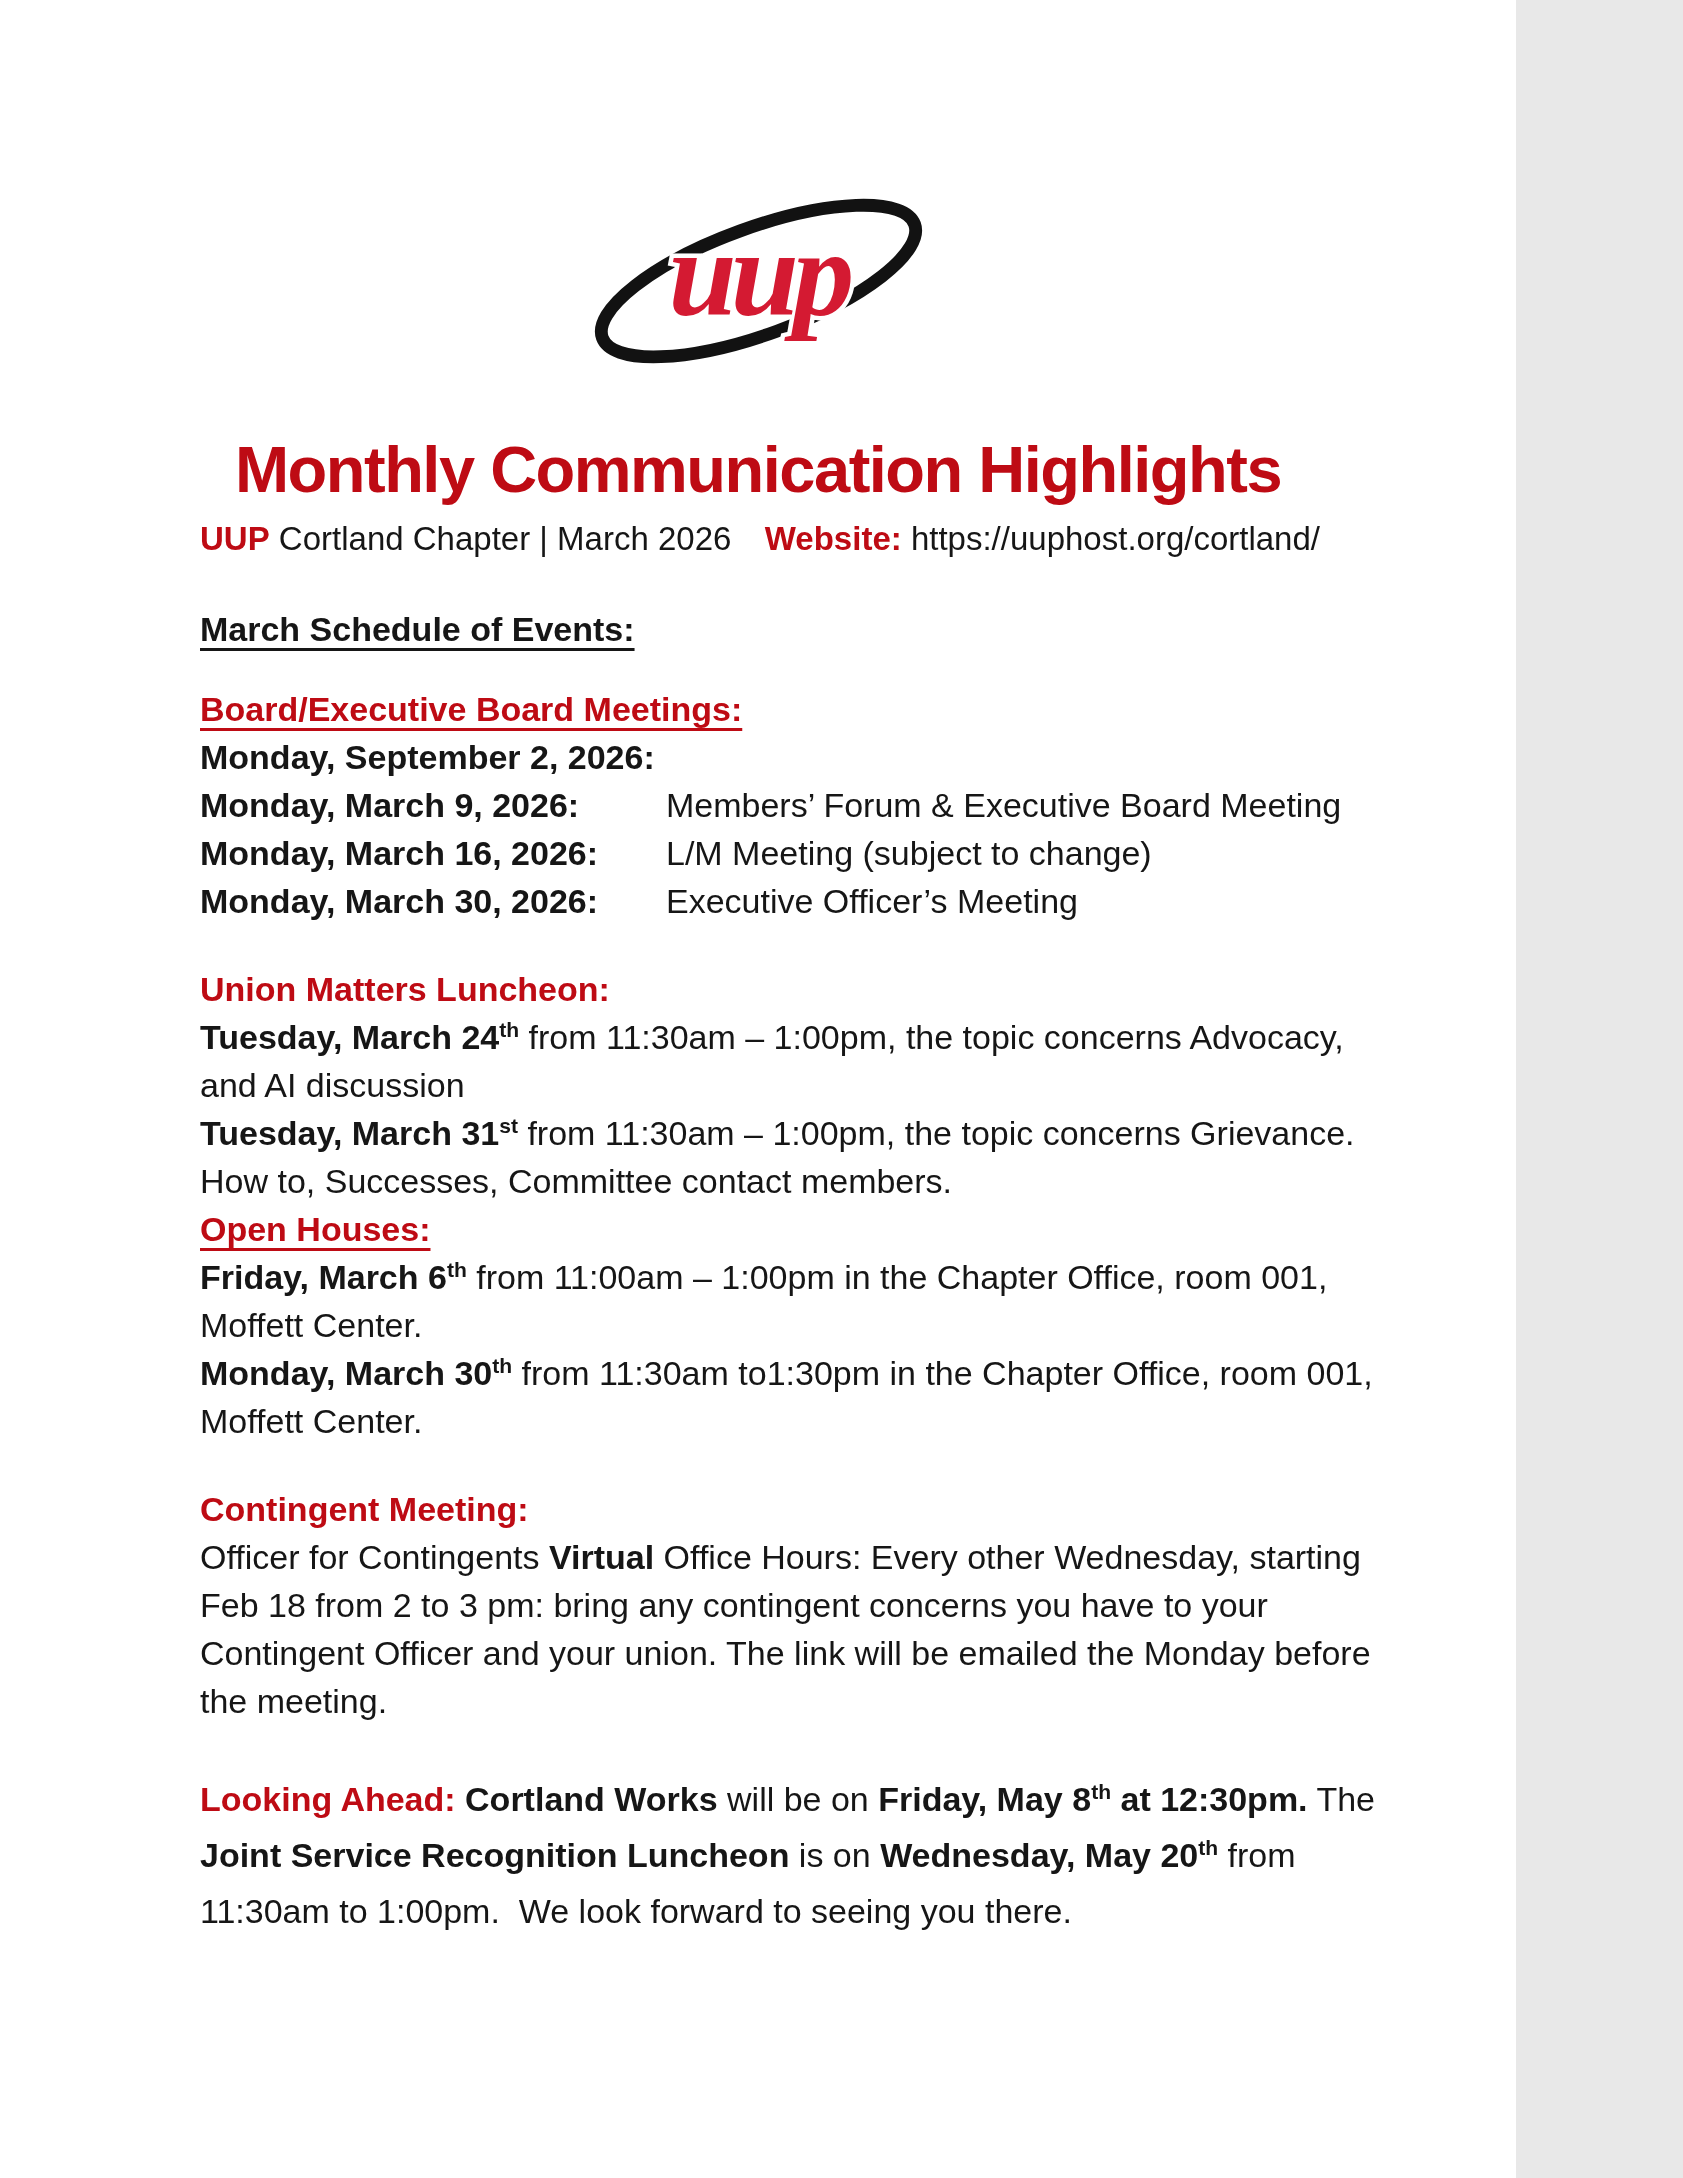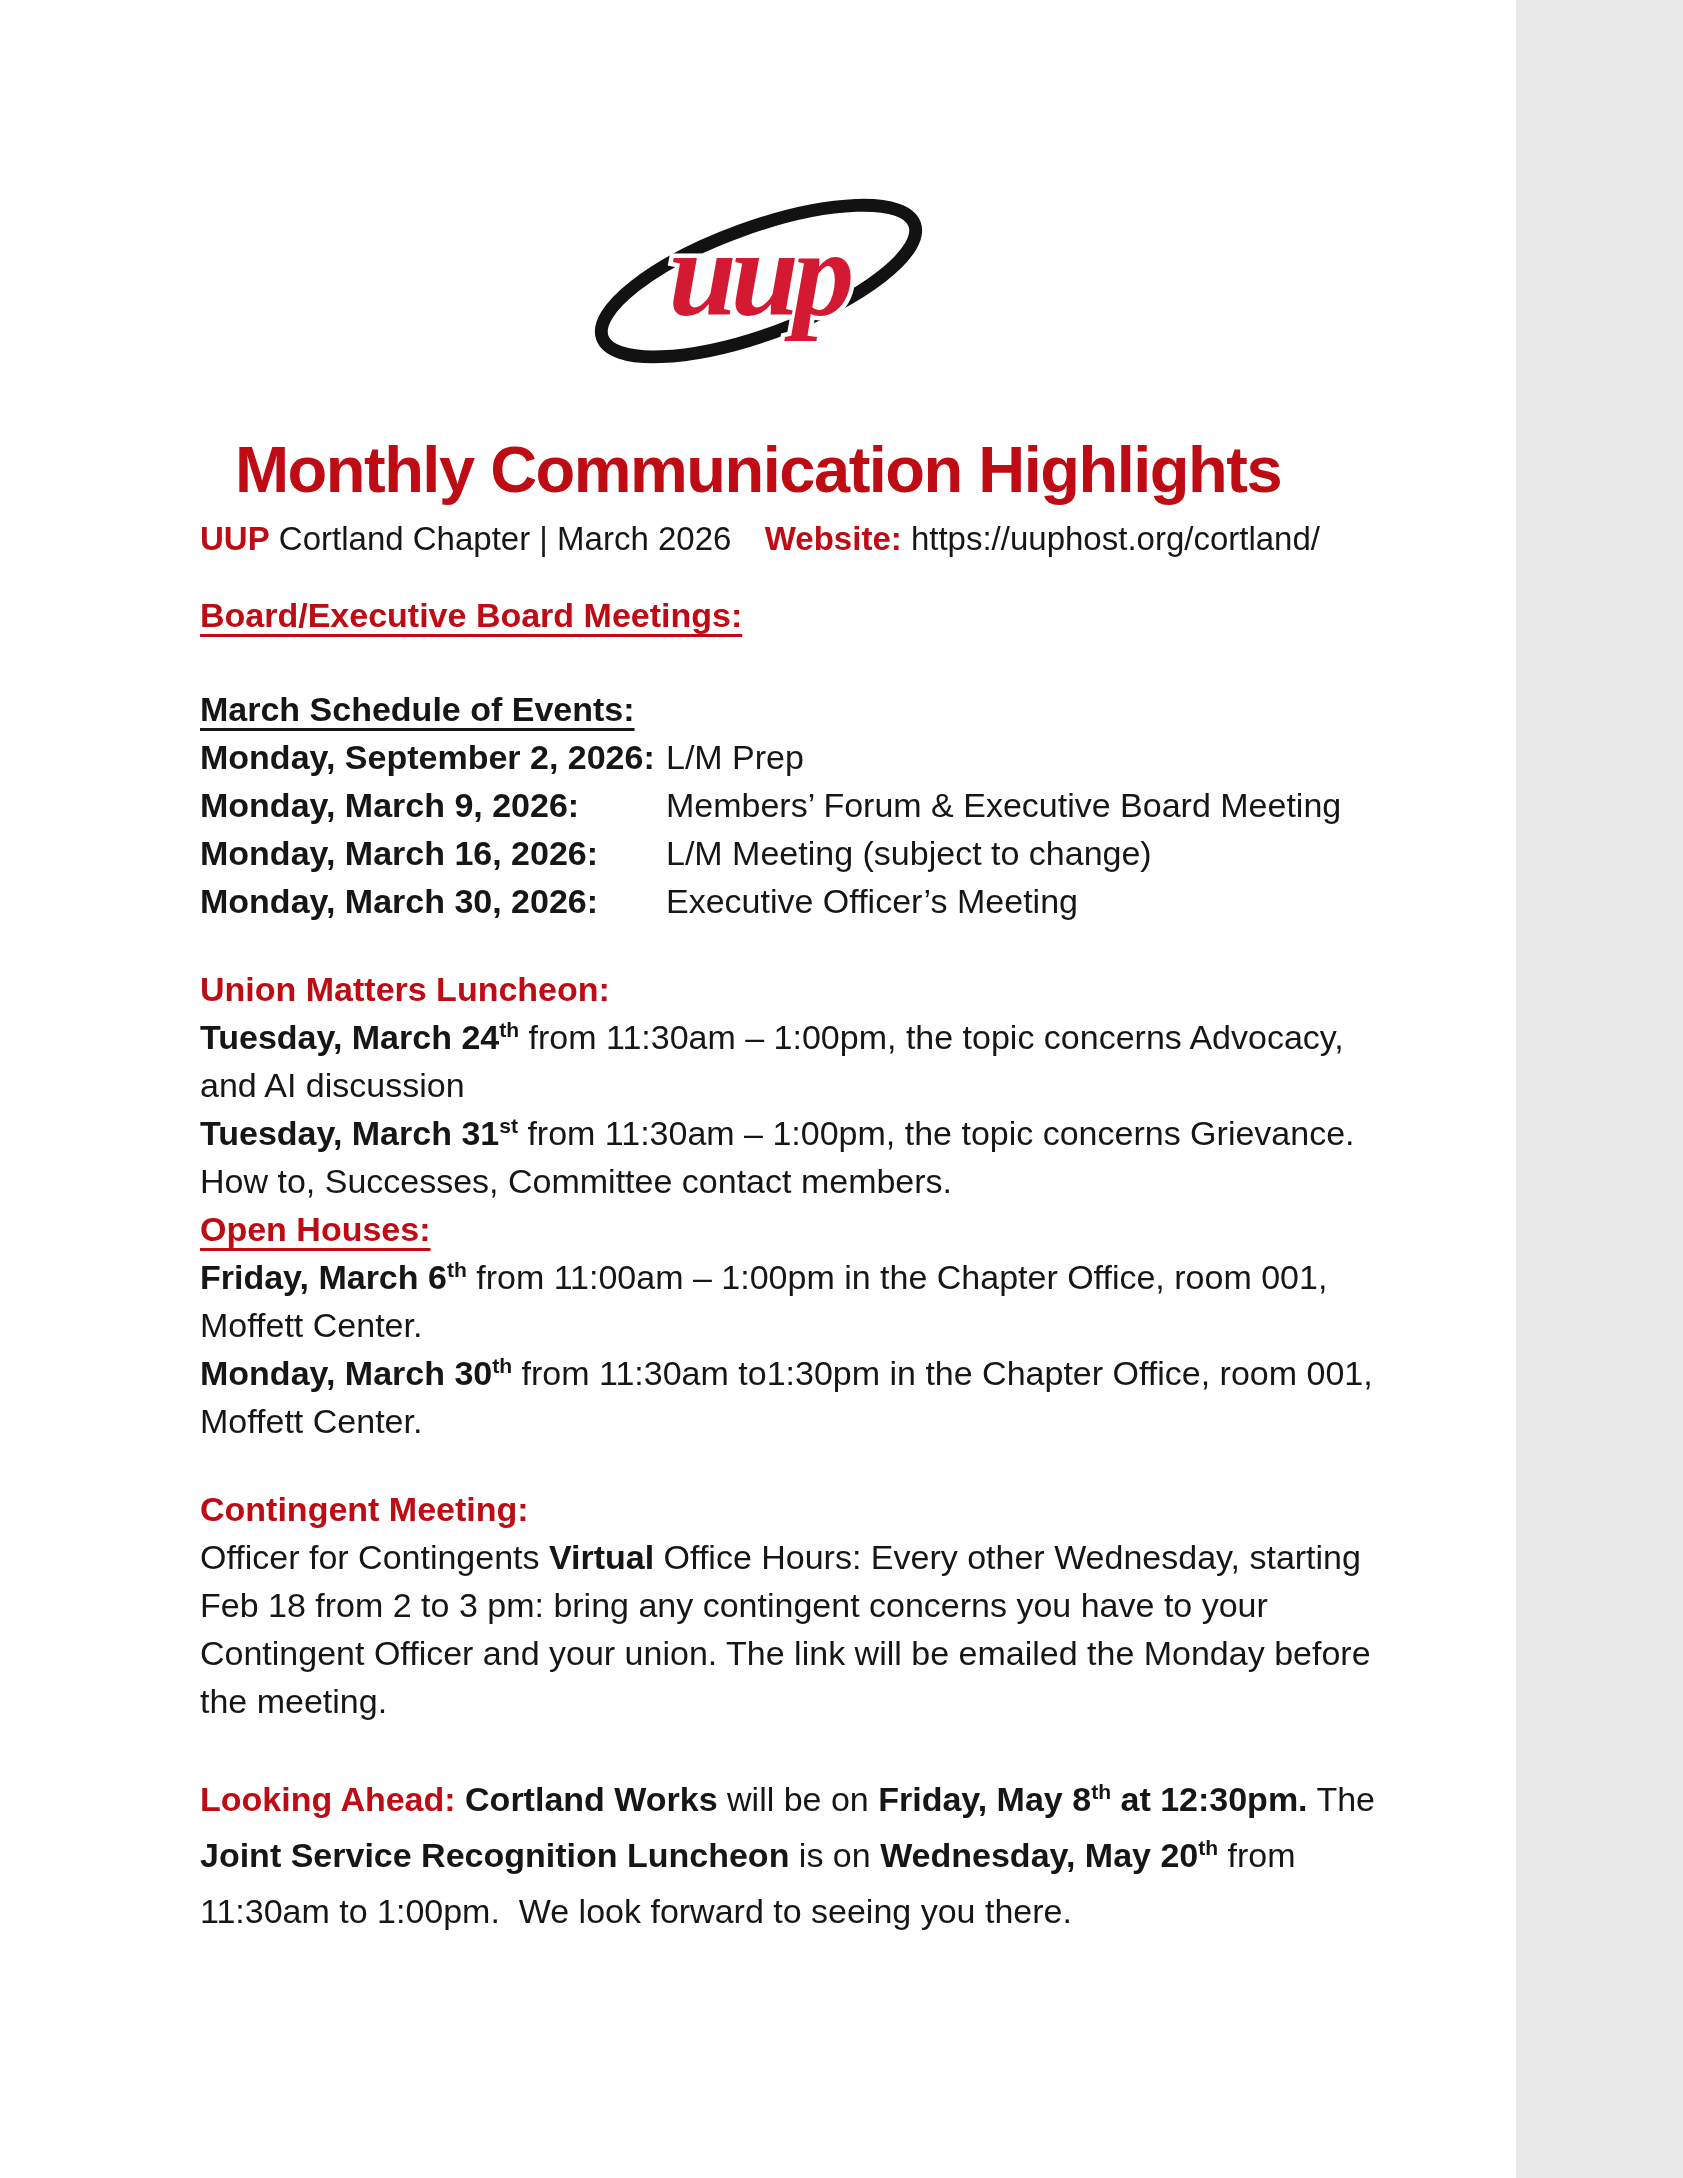--- a/index.html
+++ b/index.html
@@ -104,27 +104,26 @@
 
   <div class="page-title">Monthly Communication Highlights</div>
 
   <div class="content">
 
     <div class="subtitle-row">
       <span><span class="b red">UUP</span><span> Cortland Chapter | March 2026</span></span>
       <span><span class="b red">Website:</span><span> https://uuphost.org/cortland/</span></span>
     </div>
 
+    <div class="heading h-schedule"><span class="b u">March Schedule of Events:</span></div>
+
     <div class="heading h-board"><span class="b red u">Board/Executive Board Meetings:</span></div>
-
-    <div class="heading h-schedule"><span class="b u">March Schedule of Events:</span></div>
     <div>
       <div class="meeting-row">
         <span class="date">Monday, September 2, 2026:</span>
-        <span class="desc">L/M Prep</span>
       </div>
       <div class="meeting-row">
         <span class="date">Monday, March 9, 2026:</span>
         <span class="desc">Members’ Forum &amp; Executive Board Meeting</span>
       </div>
       <div class="meeting-row">
         <span class="date">Monday, March 16, 2026:</span>
         <span class="desc">L/M Meeting (subject to change)</span>
       </div>
       <div class="meeting-row">

